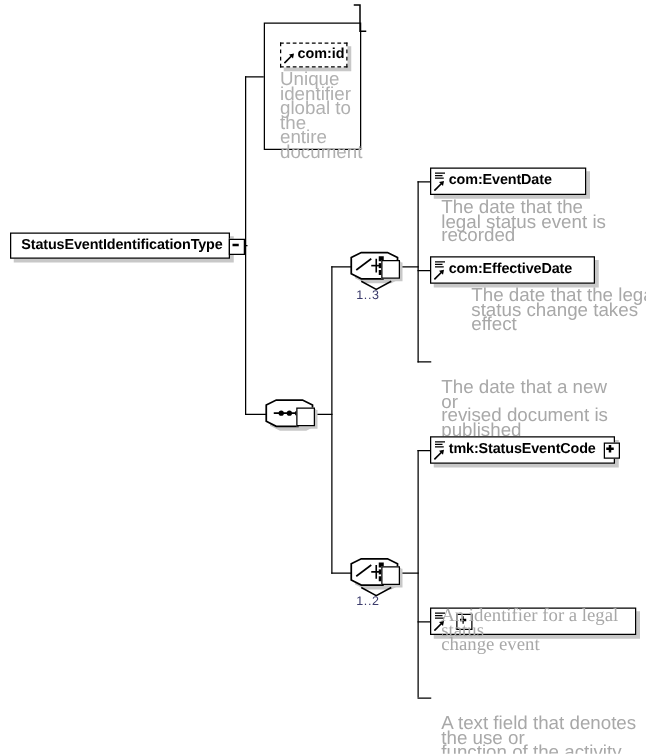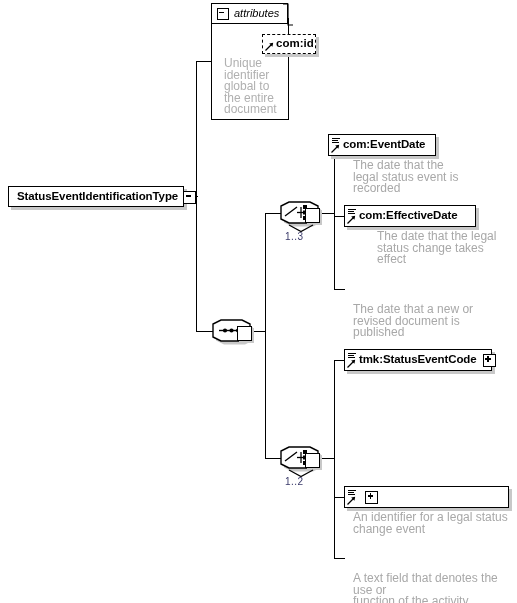--- a/index.html
+++ b/index.html
@@ -109,21 +109,20 @@
     position: absolute;
     border: 1.8px dashed #000;
     background: #fff;
     height: 20px;
     display: flex;
     align-items: center;
     padding-left: 13px;
     padding-right: 6px;
     box-sizing: border-box;
     box-shadow: 3px 3px 0 0 #c8c8c8;
-    margin-left: 38px;
   }
   .attrbox .lbl {
     font-size: 11.5px;
     font-weight: bold;
     white-space: nowrap;
     line-height: 1;
   }
   
   .attr-panel {
     position: absolute;
@@ -155,21 +154,21 @@
   }
   .attr-header .lbl {
     font-size: 11px;
     font-style: italic;
     color: #000;
     line-height: 1;
   }
   
   .doc {
     position: absolute;
-    font-size: 12px;
+    font-size: 15px;
     line-height: 11.6px;
     color: #a8a8a8;
     white-space: pre-line;
   }
   .doc.attrdoc { color: #b0b0b0; }
   
   .occ {
     position: absolute;
     font-size: 10px;
     color: #3a3a6a;
@@ -213,24 +212,20 @@
   <div class="ln h" style="left:334px; top:360px; width:11px;"></div>
   <div class="ln h" style="left:334px; top:497px; width:11px;"></div>
   <div class="ln h" style="left:334px; top:558px; width:11px;"></div>
 
   <div class="elbox root" style="left:8px; top:186px; width:176px;">
     <span class="lbl">StatusEventIdentificationType</span>
   </div>
   <div class="minusbox" style="left:183px; top:190.5px;"></div>
 
   <div class="attr-panel" style="left:211px; top:18px; width:78px; height:102px;"></div>
-  <div class="attr-header" style="left:211px; top:3px; width:77px; height:21px;">
-    <span class="hdr-minus"></span>
-    <span class="lbl">attributes</span>
-  </div>
 
   <svg class="comp" style="left:282px; top:3px;" width="12" height="24" viewBox="0 0 12 24">
     <path d="M1,1 L6,1 L6,22 L11,22" fill="none" stroke="#000" stroke-width="1.2"></path>
   </svg>
 
   <div class="attrbox" style="left:224px; top:34px; width:54px;">
     <svg class="glyph-arrow" viewBox="0 0 9 9">
       <path d="M0.5,8.5 L7,2" stroke="#000" stroke-width="1.3" fill="none"></path>
       <path d="M8.2,0.8 L4.2,1.6 L7.4,4.8 Z" fill="#000"></path>
     </svg>
@@ -277,21 +272,21 @@
     <rect x="24" y="5" width="4" height="4" fill="#000"></rect>
     <rect x="24" y="10.5" width="4" height="4" fill="#000"></rect>
     <rect x="24" y="16" width="4" height="4" fill="#000"></rect>
   </svg>
   <div style="position:absolute;left:305px;top:452.5px;width:13px;height:13px;border:1.4px solid #000;background:#fff;box-shadow:2px 2px 0 0 #c8c8c8;"></div>
   <svg class="comp" style="left:288px; top:469px;" width="26" height="9" viewBox="0 0 26 9">
     <path d="M1,1 L13,7.5 L25,1" fill="none" stroke="#000" stroke-width="1.2"></path>
   </svg>
   <div class="occ" style="left:285px; top:476px;text-align:right;">1..2</div>
 
-  <div class="elbox" style="left:328px; top:134px; width:108px;">
+  <div class="elbox" style="left:344px; top:134px; width:125px;">
     <span class="glyph-lines">
         <i></i>
         <i></i>
         <i></i>
       </span>
     <svg class="glyph-arrow" viewBox="0 0 9 9">
       <path d="M0.5,8.5 L7,2" stroke="#000" stroke-width="1.3" fill="none"></path>
       <path d="M8.2,0.8 L4.2,1.6 L7.4,4.8 Z" fill="#000"></path>
     </svg>
     <span class="lbl">com:EventDate</span>
@@ -339,19 +334,19 @@
         <i></i>
         <i></i>
         <i></i>
       </span>
     <svg class="glyph-arrow" viewBox="0 0 9 9">
       <path d="M0.5,8.5 L7,2" stroke="#000" stroke-width="1.3" fill="none"></path>
       <path d="M8.2,0.8 L4.2,1.6 L7.4,4.8 Z" fill="#000"></path>
     </svg>
     <span class="plusbox"></span>
   </div>
-  <div class="doc" style="left:353px; top:512px; width:155px;">An identifier for a legal status
+  <div class="doc" style="left:353px; top:488px; width:155px;font-family:Liberation Serif, serif;">An identifier for a legal status
 change event</div>
 
   <div class="doc" style="left:353px; top:573px; width:160px;">A text field that denotes the use or
 function of the activity</div>
 
 </div>
 
 </body></html>

